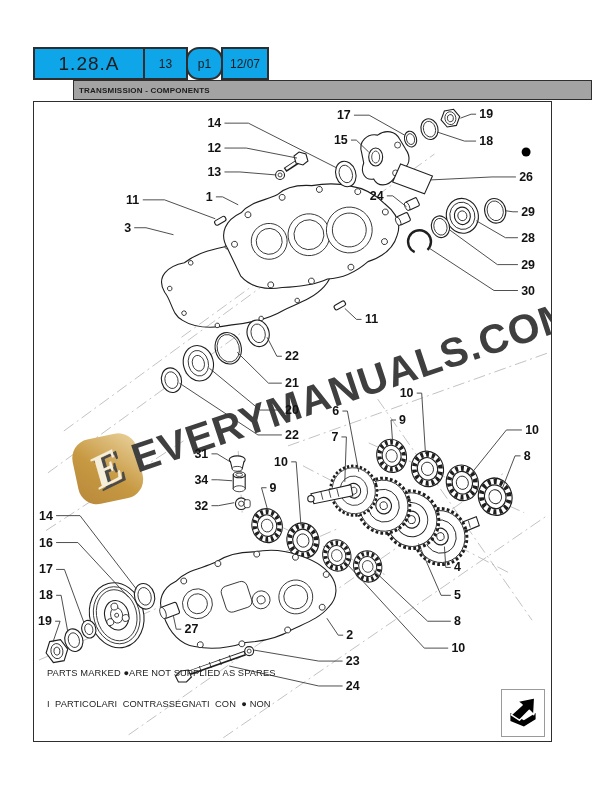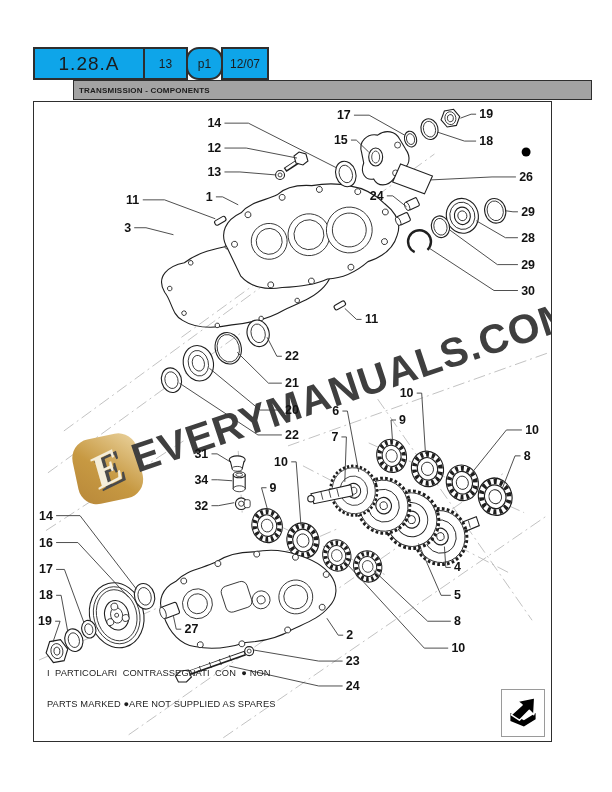--- a/index.html
+++ b/index.html
@@ -423,22 +423,22 @@
         <polyline points="418.4,495 408.68,495 386,443" class="leader"></polyline>
         <text x="425" y="495" class="callout">5</text>
         <polyline points="418.4,521 395.18,521 341,470" class="leader"></polyline>
         <text x="425" y="521" class="callout">8</text>
         <polyline points="415.8,548 391.8,548 311,460" class="leader"></polyline>
         <text x="426" y="548" class="callout">10</text>
       </g>
   </svg>
 
   <div class="footer-text">
+    <div>PARTS MARKED ●ARE NOT SUPPLIED AS SPARES</div>
     <div>I  PARTICOLARI  CONTRASSEGNATI  CON  ● NON</div>
-    <div>PARTS MARKED ●ARE NOT SUPPLIED AS SPARES</div>
   </div>
 
   <div class="nav-icon">
     <svg width="36" height="40" viewBox="0 0 40 44">
       <path d="M6 22 L6 31 L21 37 L34 29 L34 22 L21 30 Z" fill="#000"></path>
       <path d="M7 24 L19 13 L14 9 L33 5 L32 24 L27 19 L16 30 Z" fill="#000" stroke="#fff" stroke-width="1.6" stroke-linejoin="round"></path>
     </svg>
   </div>
 </div>
 

